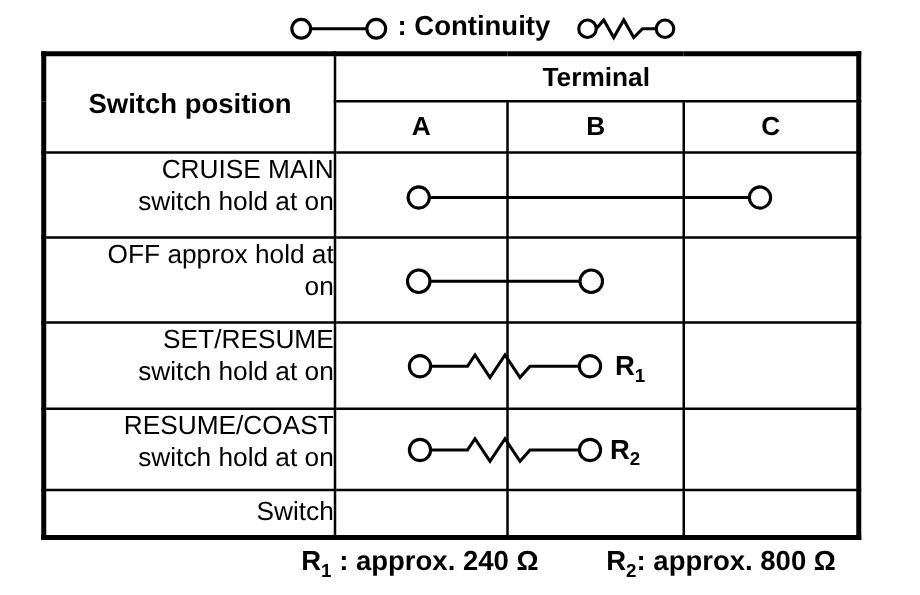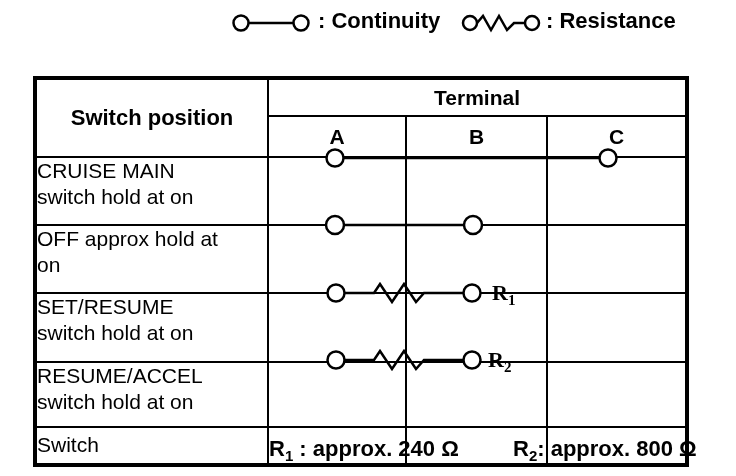--- a/index.html
+++ b/index.html
@@ -8,53 +8,51 @@
     font-family:"Liberation Sans",sans-serif;overflow:hidden;
   }
   
   .legend-item{position:absolute;top:8px;font-size:22px;font-weight:600;white-space:pre;}
   .legend-glyph{position:absolute;top:10px;}
   
   table.tbl{
     position:absolute;left:33px;top:41px;
     border-collapse:collapse;table-layout:fixed;
     border:4px solid #000;
-    margin-top:35px;
   }
   table.tbl td{border:2px solid #000;padding:0;overflow:hidden;}
   td.th{font-weight:700;text-align:center;vertical-align:middle;font-size:21px;}
   td.swpos{font-size:22px;}
   td.lbl{vertical-align:top;font-size:21px;line-height:26px;padding:4px 4px 0 7px;font-weight:400;}
-  td.lbl span{display:block;white-space:nowrap;}
+  td.lbl span{display:block;white-space:nowrap;text-align:right;}
   td.cell{background:#fff;}
   
   svg.overlay{position:absolute;left:268px;top:122px;pointer-events:none;}
-  .rlabel{position:absolute;font-size:22px;font-weight:600;line-height:24px;white-space:nowrap;font-family:Liberation Serif, serif;}
+  .rlabel{position:absolute;font-size:22px;font-weight:600;line-height:24px;white-space:nowrap;}
   .rlabel sub,.footer-item sub{font-size:15px;}
   
-  .footer-item{position:absolute;top:436px;font-size:22px;font-weight:600;white-space:pre;margin-left:28px;}
+  .footer-item{position:absolute;top:436px;font-size:22px;font-weight:600;white-space:pre;}
 </style>
 </head>
 <body>
 
 <div class="page">
 
   <svg class="legend-glyph" style="left:230px" width="84" height="26" viewBox="0 0 84 26">
     <line x1="18" y1="13" x2="64" y2="13" stroke="#000" stroke-width="2.5"></line>
     <circle cx="11" cy="13" r="7.5" fill="#fff" stroke="#000" stroke-width="2.5"></circle>
     <circle cx="71" cy="13" r="7.5" fill="#fff" stroke="#000" stroke-width="2.5"></circle>
   </svg>
   <span class="legend-item" style="left:318px">: Continuity</span>
 
   <svg class="legend-glyph" style="left:458px" width="90" height="26" viewBox="0 0 90 26">
     <path d="M19 13 L25 6 L33 20 L41 6 L49 20 L56 13 H67" fill="none" stroke="#000" stroke-width="2.5"></path>
     <circle cx="12" cy="13" r="7" fill="#fff" stroke="#000" stroke-width="2.5"></circle>
     <circle cx="74" cy="13" r="7" fill="#fff" stroke="#000" stroke-width="2.5"></circle>
   </svg>
-  <span class="legend-item" style="left:546px">: Resistance</span>
 
   <table class="tbl">
     <colgroup>
       <col style="width:233px">
         <col style="width:138px">
         <col style="width:141px">
         <col style="width:140px">
     </colgroup>
     <tbody>
         <tr style="height:38px">
@@ -88,21 +86,21 @@
       <td class="lbl">
         <span>SET/RESUME</span>
         <span>switch hold at on</span>
       </td>
       <td class="cell"></td>
       <td class="cell"></td>
       <td class="cell"></td>
     </tr>
     <tr style="height:65px">
       <td class="lbl">
-        <span>RESUME/ACCEL</span>
+        <span>RESUME/COAST</span>
         <span>switch hold at on</span>
       </td>
       <td class="cell"></td>
       <td class="cell"></td>
       <td class="cell"></td>
     </tr>
     <tr style="height:38px">
       <td class="lbl" style="padding-top:4px">
         <span>Switch</span>
       </td>

